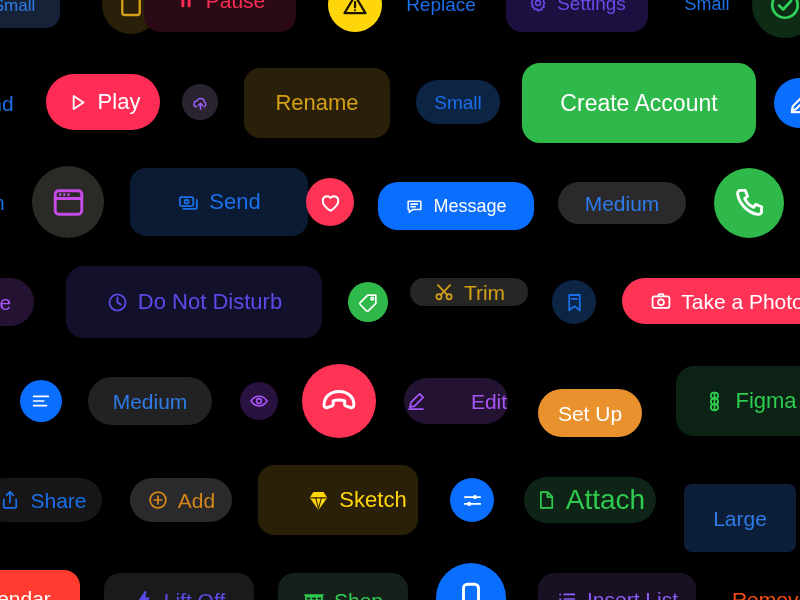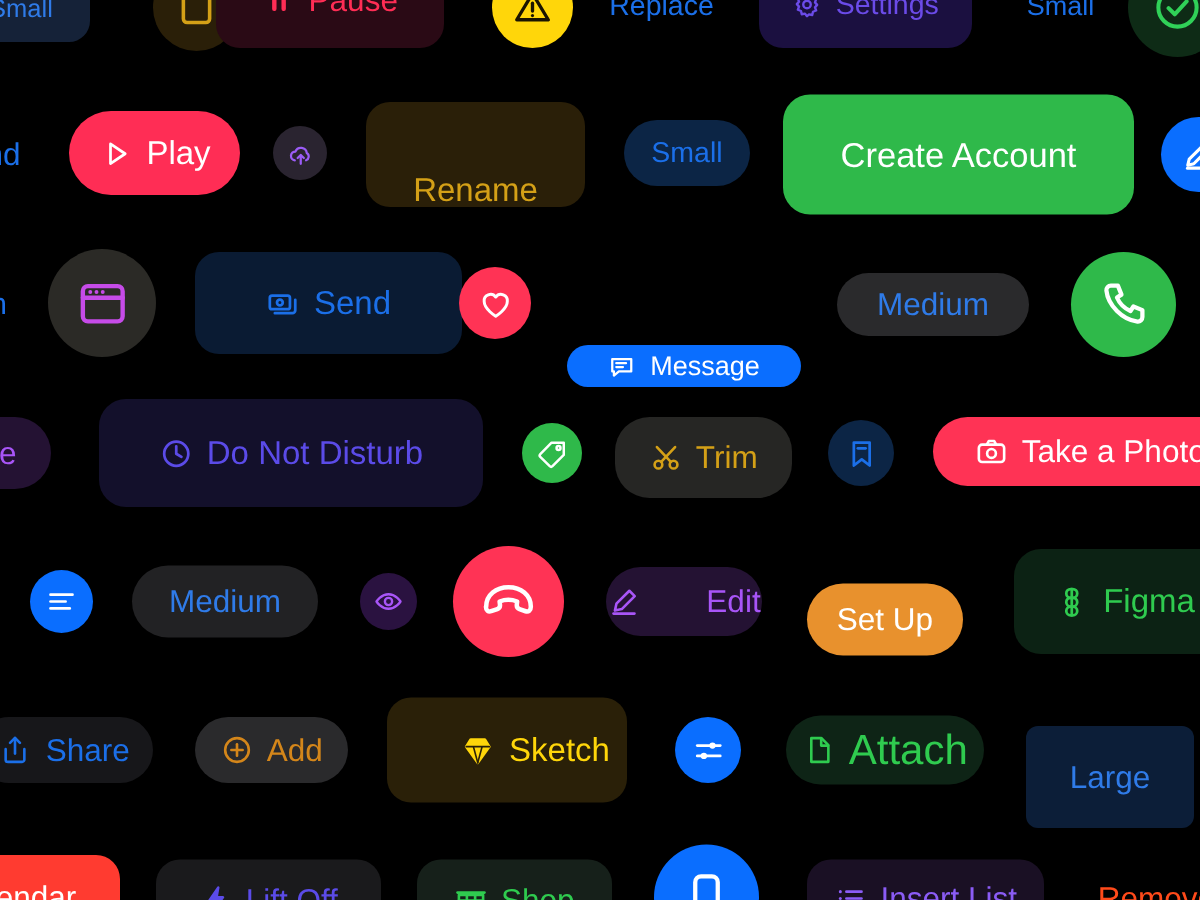--- a/index.html
+++ b/index.html
@@ -109,21 +109,21 @@
     </div>
     <div class="btn circle" style="left: 182px; top: 84px; width: 36px; height: 36px; border-radius: 18px; background: rgb(42, 36, 48); color: rgb(155, 92, 246); font-size: 17px;">
       <span class="ico">
         <svg width="19" height="19" viewBox="0 0 24 24" fill="none" stroke="currentColor" stroke-width="1.9" stroke-linecap="round" stroke-linejoin="round">
           <path d="M7 17.5a3.7 3.7 0 0 1 .5-7.37 5 5 0 0 1 9.6 1.3 3.4 3.4 0 0 1-.6 6.07"></path>
           <path d="M12 20.5v-7"></path>
           <path d="M9.4 15.6 12 13l2.6 2.6"></path>
         </svg>
       </span>
     </div>
-    <div class="btn" style="left: 244px; top: 68px; width: 146px; height: 70px; border-radius: 16px; background: rgb(42, 31, 8); color: rgb(212, 160, 23); font-size: 22px; align-items: flex-end;">
+    <div class="btn" style="left: 244px; top: 68px; width: 146px; height: 70px; border-radius: 16px; background: rgb(42, 31, 8); color: rgb(212, 160, 23); font-size: 22px;">
       <span class="lbl">Rename</span>
     </div>
     <div class="btn" style="left: 416px; top: 80px; width: 84px; height: 44px; border-radius: 22px; background: rgb(12, 37, 69); color: rgb(27, 111, 232); font-size: 19px;">
       <span class="lbl">Small</span>
     </div>
     <div class="btn" style="left: 522px; top: 63px; width: 234px; height: 80px; border-radius: 18px; background: rgb(47, 185, 74); color: rgb(255, 255, 255); font-size: 23px;">
       <span class="lbl">Create Account</span>
     </div>
     <div class="btn circle" style="left: 774px; top: 78px; width: 50px; height: 50px; border-radius: 25px; background: rgb(10, 110, 255); color: rgb(255, 255, 255); font-size: 17px;">
       <span class="ico">
@@ -157,21 +157,21 @@
       </span>
       <span class="lbl">Send</span>
     </div>
     <div class="btn circle" style="left: 306px; top: 178px; width: 48px; height: 48px; border-radius: 24px; background: rgb(255, 51, 85); color: rgb(255, 255, 255); font-size: 17px;">
       <span class="ico">
         <svg width="25" height="25" viewBox="0 0 24 24" fill="none" stroke="currentColor" stroke-width="1.9" stroke-linecap="round" stroke-linejoin="round">
           <path d="M12 20s-7.4-4.6-7.4-9.4A4.1 4.1 0 0 1 12 7.7a4.1 4.1 0 0 1 7.4 2.9C19.4 15.4 12 20 12 20z"></path>
         </svg>
       </span>
     </div>
-    <div class="btn" style="left: 378px; top: 182px; width: 156px; height: 28px; border-radius: 20px; background: rgb(10, 110, 255); color: rgb(255, 255, 255); font-size: 18px; margin-top: 48px;">
+    <div class="btn" style="left: 378px; top: 182px; width: 156px; height: 48px; border-radius: 20px; background: rgb(10, 110, 255); color: rgb(255, 255, 255); font-size: 18px;">
       <span class="ico">
         <svg width="19" height="19" viewBox="0 0 24 24" fill="none" stroke="currentColor" stroke-width="1.9" stroke-linecap="round" stroke-linejoin="round">
           <path d="M4 5.5h16v10.4H9.6L5.4 19.4v-3.5H4z"></path>
           <line x1="7.4" y1="9" x2="15.6" y2="9"></line>
           <line x1="7.4" y1="12.3" x2="13" y2="12.3"></line>
         </svg>
       </span>
       <span class="lbl">Message</span>
     </div>
     <div class="btn" style="left: 558px; top: 182px; width: 128px; height: 42px; border-radius: 21px; background: rgb(42, 42, 44); color: rgb(47, 123, 232); font-size: 21px;">
@@ -197,21 +197,21 @@
       <span class="lbl">Do Not Disturb</span>
     </div>
     <div class="btn circle" style="left: 348px; top: 282px; width: 40px; height: 40px; border-radius: 20px; background: rgb(47, 185, 74); color: rgb(255, 255, 255); font-size: 17px;">
       <span class="ico">
         <svg width="21" height="21" viewBox="0 0 24 24" fill="none" stroke="currentColor" stroke-width="1.9" stroke-linecap="round" stroke-linejoin="round">
           <path d="M11.1 3.6H20.4v9.3l-8.6 8.6a1.5 1.5 0 0 1-2.1 0l-7.2-7.2a1.5 1.5 0 0 1 0-2.1z"></path>
           <circle cx="16.4" cy="7.6" r="1.5"></circle>
         </svg>
       </span>
     </div>
-    <div class="btn" style="left: 410px; top: 278px; width: 118px; height: 54px; border-radius: 23px; background: rgb(38, 38, 36); color: rgb(212, 160, 23); font-size: 21px;">
+    <div class="btn" style="left: 410px; top: 278px; width: 118px; height: 28px; border-radius: 23px; background: rgb(38, 38, 36); color: rgb(212, 160, 23); font-size: 21px;">
       <span class="ico">
         <svg width="22" height="22" viewBox="0 0 24 24" fill="none" stroke="currentColor" stroke-width="1.9" stroke-linecap="round" stroke-linejoin="round">
           <circle cx="6.5" cy="17.2" r="2.8"></circle>
           <circle cx="17.5" cy="17.2" r="2.8"></circle>
           <line x1="8.5" y1="15.2" x2="18.6" y2="4.4"></line>
           <line x1="15.5" y1="15.2" x2="5.4" y2="4.4"></line>
         </svg>
       </span>
       <span class="lbl">Trim</span>
     </div>

